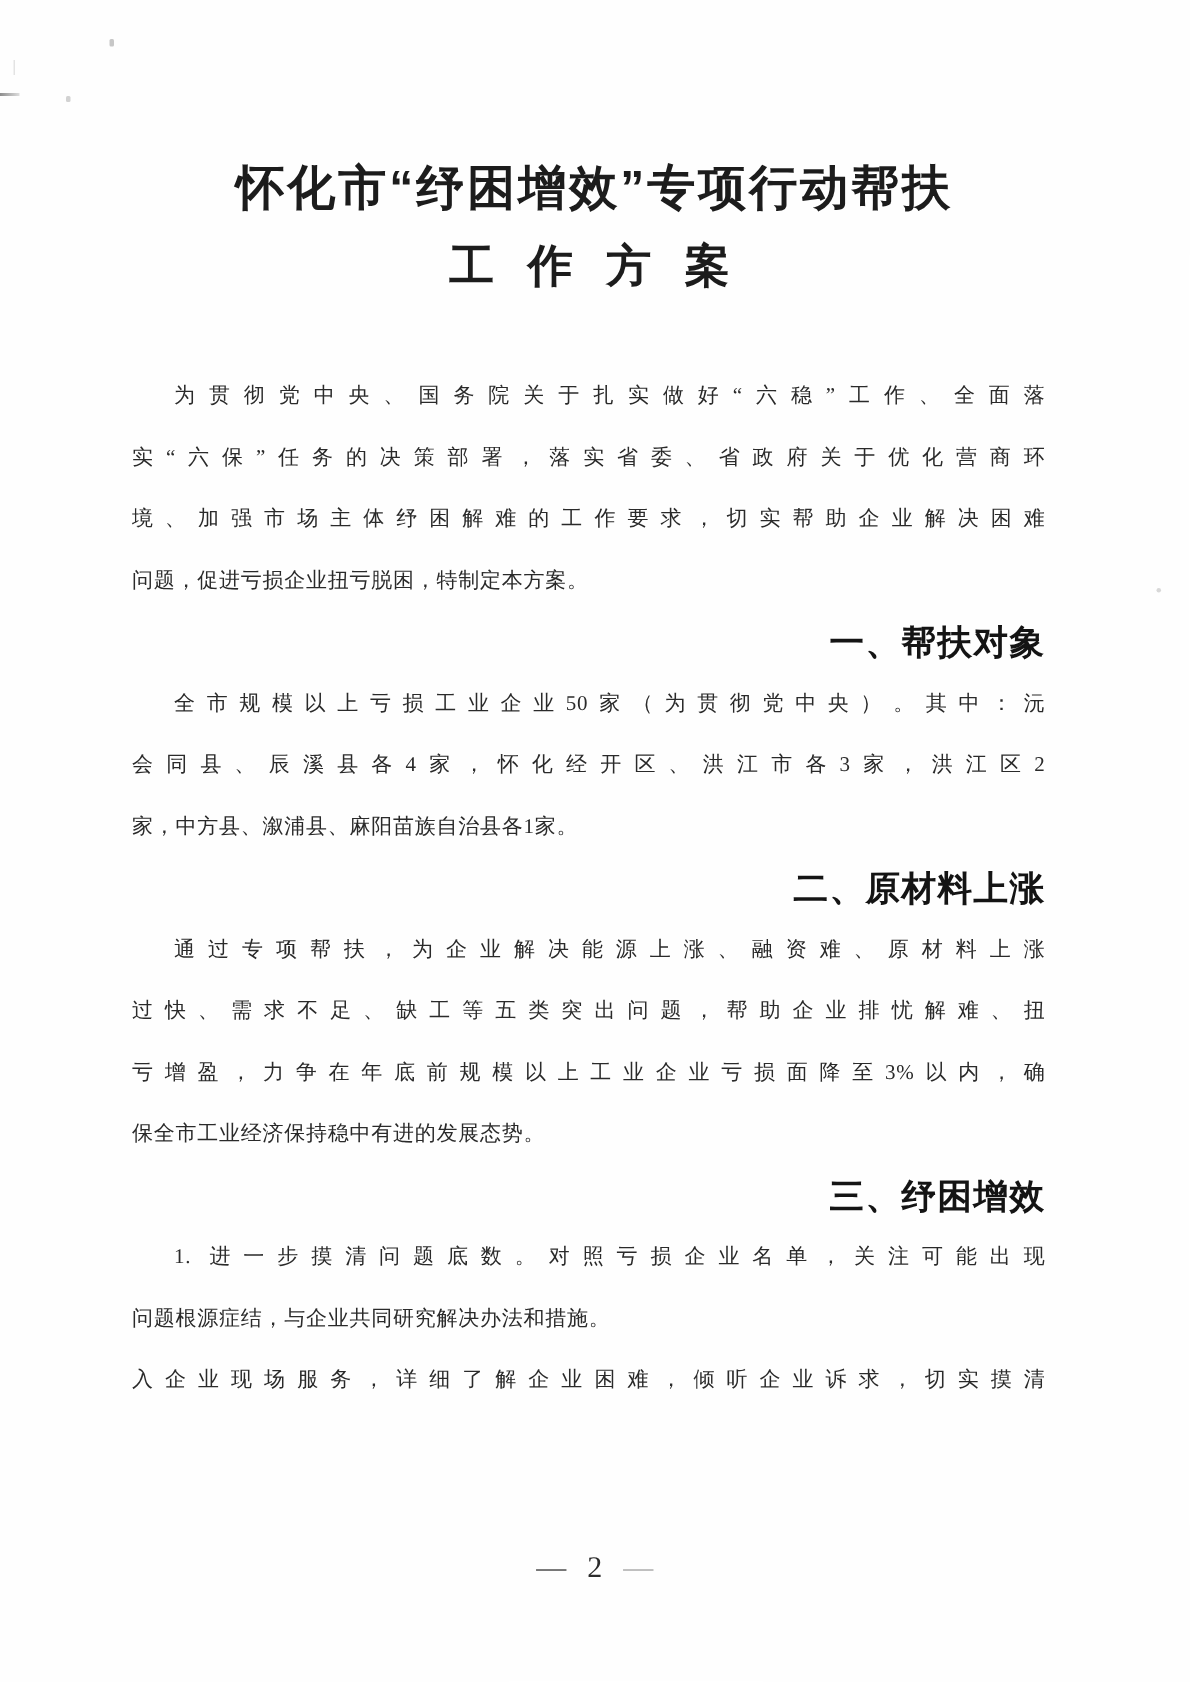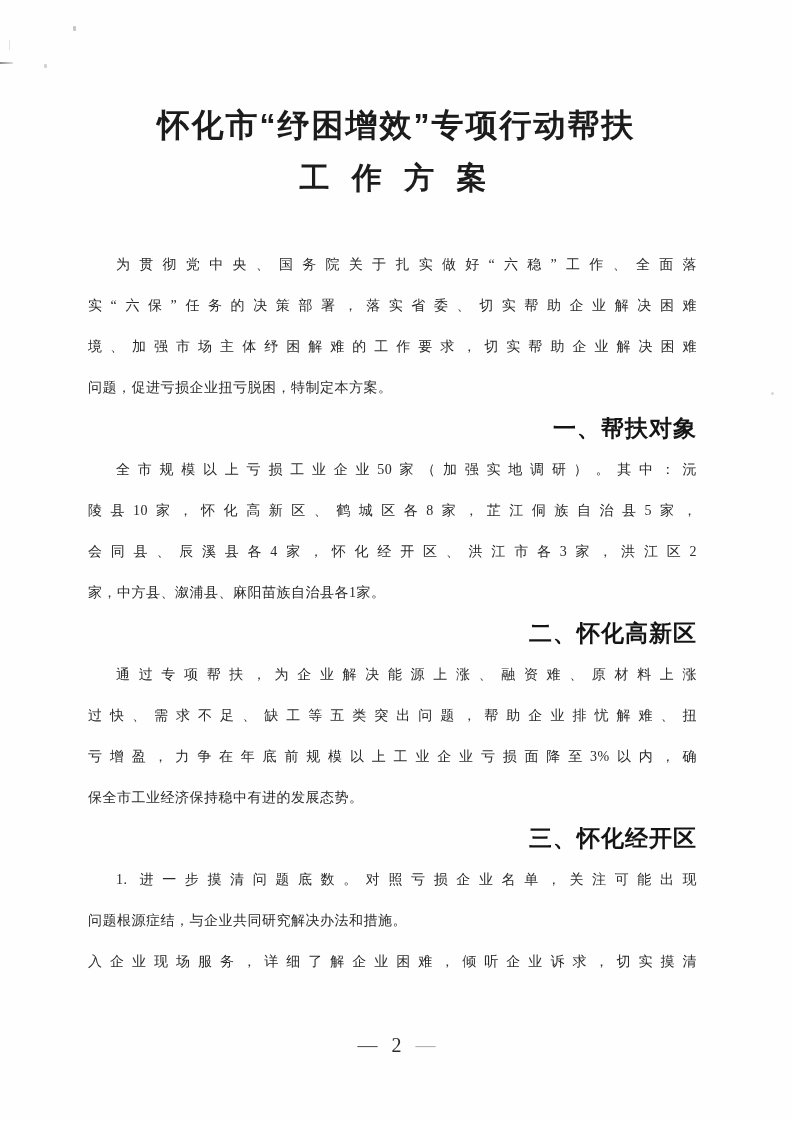--- a/index.html
+++ b/index.html
@@ -110,42 +110,41 @@
 
   <div class="doc-title">
     <div class="title-line1">怀化市“纾困增效”专项行动帮扶</div>
     <div class="title-line2">工 作 方 案</div>
   </div>
 
   <div class="content">
 
     <div class="para">
         <div class="line first">为贯彻党中央、国务院关于扎实做好“六稳”工作、全面落</div>
-        <div class="line">实“六保”任务的决策部署，落实省委、切实帮助企业解决困难</div>
+        <div class="line">实“六保”任务的决策部署，落实省委、省政府关于优化营商环</div>
         <div class="line">境、加强市场主体纾困解难的工作要求，切实帮助企业解决困难</div>
         <div class="line last">问题，促进亏损企业扭亏脱困，特制定本方案。</div>
       </div>
 
     <div class="heading">一、帮扶对象</div>
     <div class="para">
-        <div class="line first">全市规模以上亏损工业企业50家（加强实地调研）。其中：沅</div>
-        <div class="line">陵县10家，怀化高新区、鹤城区各8家，芷江侗族自治县5家，</div>
+        <div class="line first">全市规模以上亏损工业企业50家（为贯彻党中央）。其中：沅</div>
         <div class="line">会同县、辰溪县各4家，怀化经开区、洪江市各3家，洪江区2</div>
         <div class="line last">家，中方县、溆浦县、麻阳苗族自治县各1家。</div>
       </div>
 
-    <div class="heading">二、怀化高新区</div>
+    <div class="heading">二、原材料上涨</div>
     <div class="para">
         <div class="line first">通过专项帮扶，为企业解决能源上涨、融资难、原材料上涨</div>
         <div class="line">过快、需求不足、缺工等五类突出问题，帮助企业排忧解难、扭</div>
         <div class="line">亏增盈，力争在年底前规模以上工业企业亏损面降至3%以内，确</div>
         <div class="line last">保全市工业经济保持稳中有进的发展态势。</div>
       </div>
 
-    <div class="heading">三、怀化经开区</div>
+    <div class="heading">三、纾困增效</div>
     <div class="para">
         <div class="line first">1. 进一步摸清问题底数。对照亏损企业名单，关注可能出现</div>
         <div class="line last">问题根源症结，与企业共同研究解决办法和措施。</div>
         <div class="line">入企业现场服务，详细了解企业困难，倾听企业诉求，切实摸清</div>
       </div>
 
   </div>
 
   <div class="footer">
     <span class="dash-left">—</span><span class="page-num">2</span><span class="dash-right">—</span>

